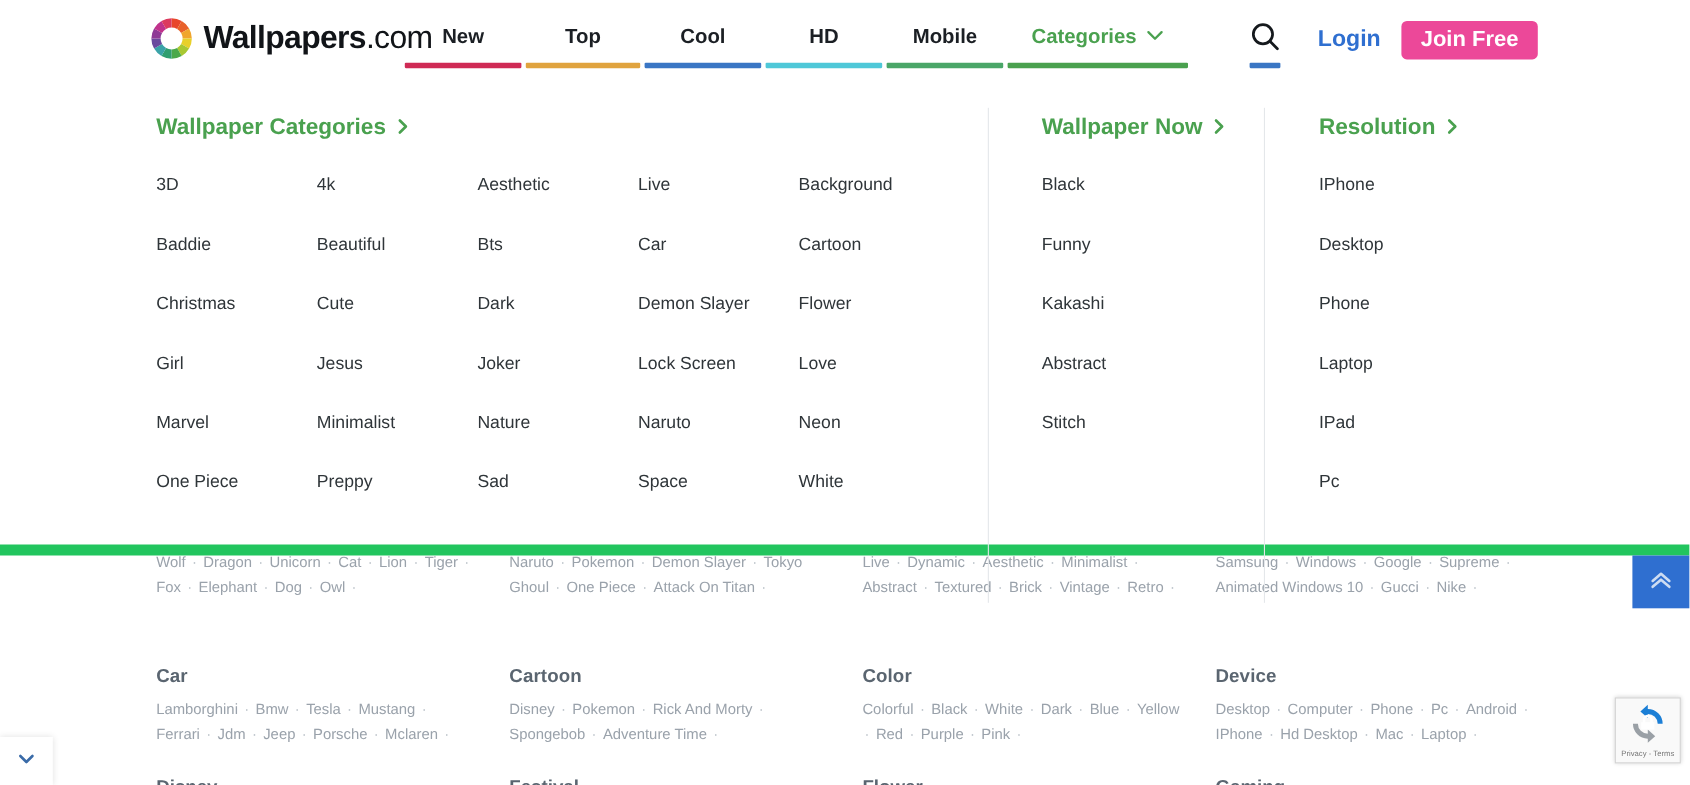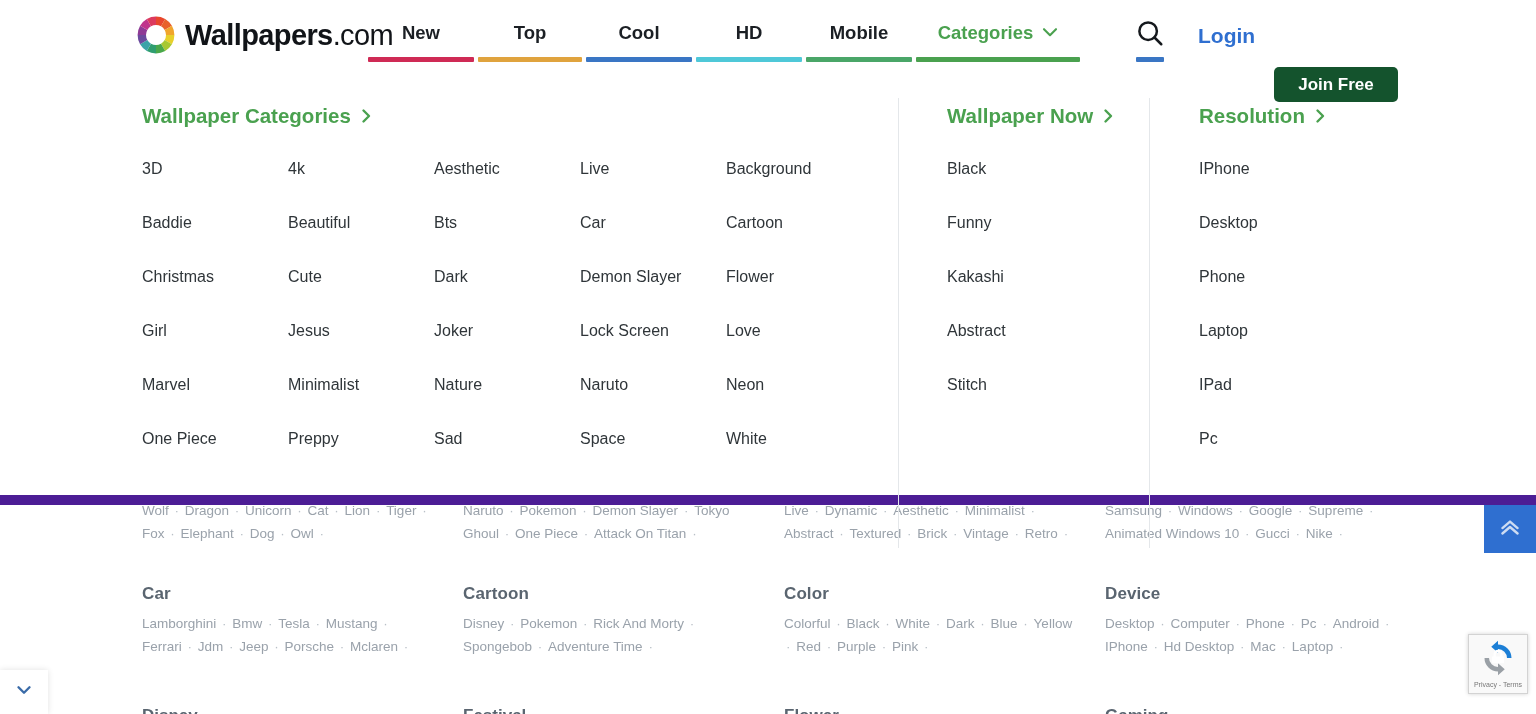--- a/index.html
+++ b/index.html
@@ -17,21 +17,21 @@
     left: 0; top: 0;
     width: 1536px; height: 714px;
     background: #ffffff;
   }
   .tagblocks {
     position: absolute;
     left: 142px; top: 500px;
     width: 1280px;
     display: grid;
     grid-template-columns: repeat(4, 321px);
-    row-gap: 39px;
+    row-gap: 60px;
   }
   .tagblock-title {
     font-size: 17px;
     font-weight: bold;
     color: #5a6570;
     margin-bottom: 9px;
     letter-spacing: .1px;
   }
   .tagblock-tags {
     font-size: 13.5px;
@@ -129,41 +129,40 @@
     left: 1198px; top: 24px;
     font-size: 21px;
     font-weight: bold;
     color: #2f6fd0;
     cursor: pointer;
   }
   .join-btn {
     position: absolute;
     left: 1274px; top: 19px;
     width: 124px; height: 35px;
-    background: #14532d;
+    background: #ec4899;
     border-radius: 5px;
     color: #ffffff;
-    font-size: 17px;
+    font-size: 20px;
     font-weight: bold;
     display: flex; align-items: center; justify-content: center;
     cursor: pointer;
     border: none;
     font-family: "Liberation Sans", sans-serif;
-    margin-top: 48px;
   }
 
   
   .dropdown {
     position: absolute;
     left: 0; top: 70px;
     width: 1536px;
     height: 435px;
     background: #ffffff;
     z-index: 20;
-    border-bottom: 10px solid #4c1d95;
+    border-bottom: 10px solid #22c55e;
   }
   .dd-inner {
     position: relative;
     width: 1536px;
     height: 425px;
   }
   .dd-col-head {
     font-size: 20.5px;
     font-weight: bold;
     color: #4aa14f;

